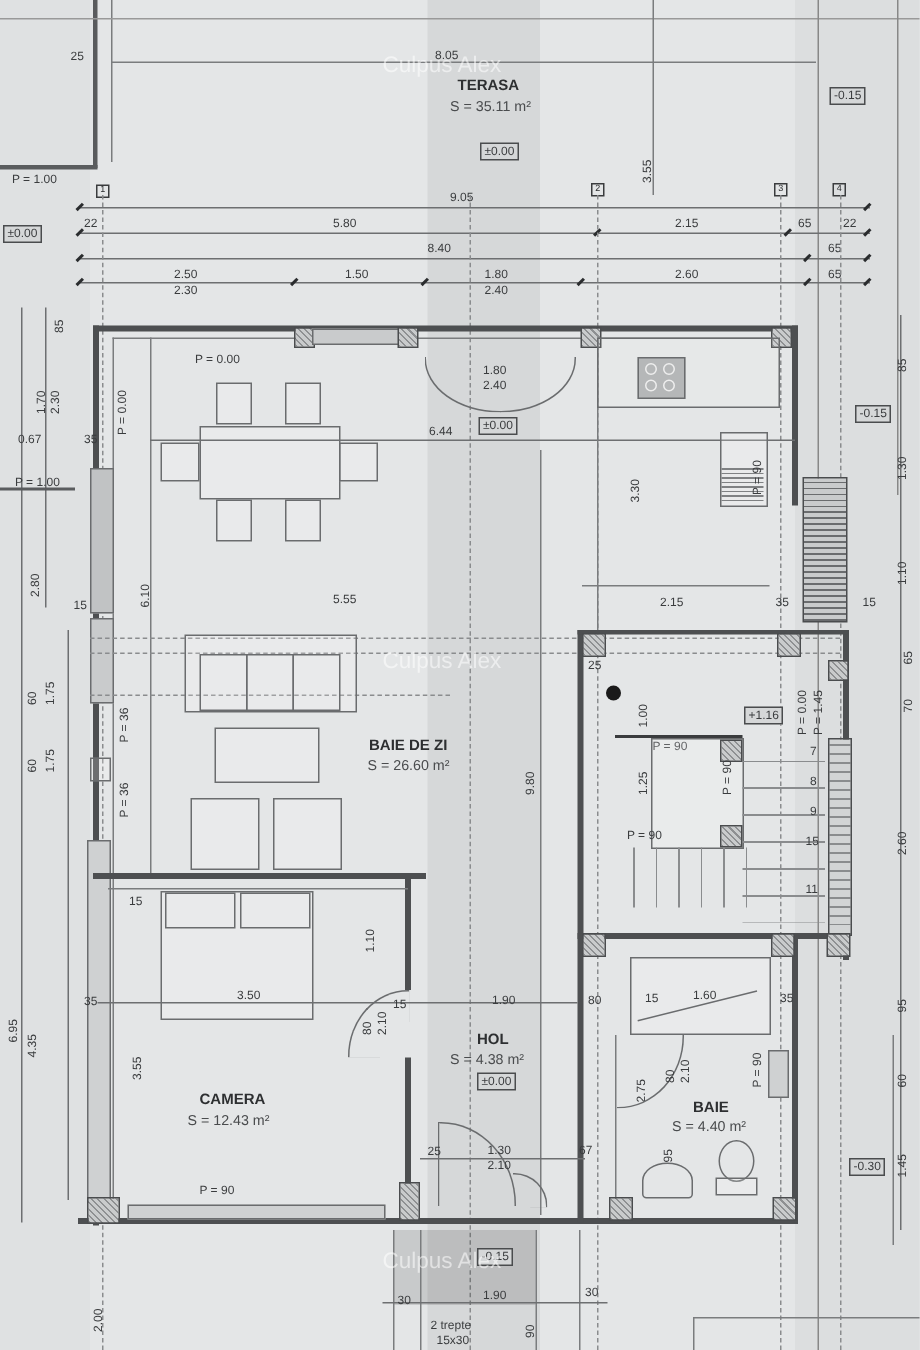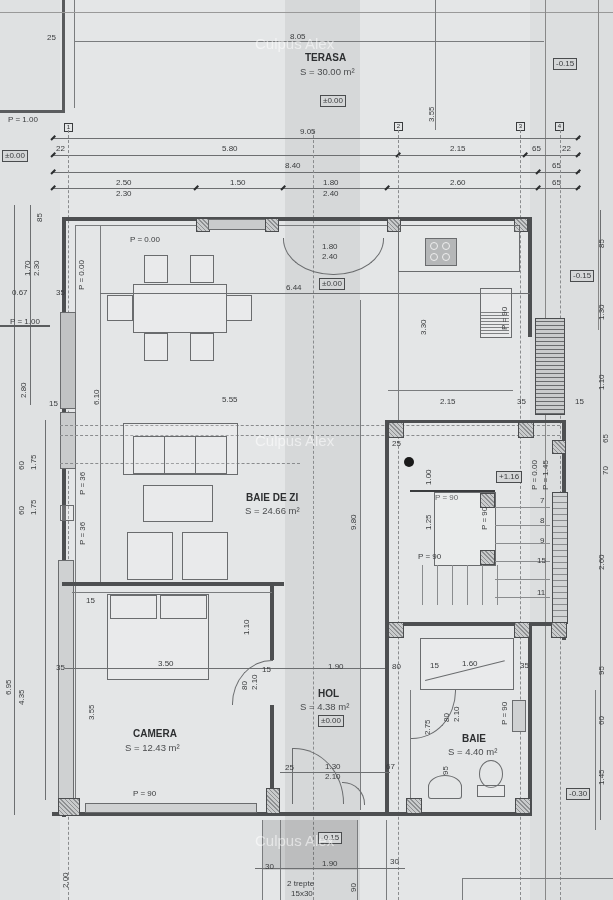--- a/index.html
+++ b/index.html
@@ -35,21 +35,21 @@
 <div class="wall" style="left:0;top:110px;width:65px;height:3px"></div>
 <div class="thin" style="left:74px;top:0;width:1px;height:108px"></div>
 <div class="thin" style="left:74px;top:41px;width:470px;height:1px"></div>
 <div class="thin" style="left:0;top:12px;width:613px;height:1px;background:#999"></div>
 <div class="thin" style="left:545px;top:0;width:1px;height:900px;background:#888"></div>
 <div class="thin" style="left:598px;top:0;width:1px;height:330px;background:#888"></div>
 <div class="thin" style="left:435px;top:0;width:1px;height:130px"></div>
 
 <div class="t" style="left:290px;top:33px">8.05</div>
 <div class="room" style="left:305px;top:52px">TERASA</div>
-<div class="area" style="left:300px;top:66px">S = 30.00 m²</div>
+<div class="area" style="left:300px;top:66px">S = 35.11 m²</div>
 <div class="lvl" style="left:320px;top:95px">±0.00</div>
 <div class="tv" style="left:428px;top:122px">3.55</div>
 <div class="t" style="left:47px;top:34px">25</div>
 <div class="t" style="left:8px;top:116px">P = 1.00</div>
 <div class="lvl" style="left:2px;top:150px">±0.00</div>
 <div class="lvl" style="left:553px;top:58px">-0.15</div>
 
 <div class="axis" style="left:64px;top:123px">1</div>
 <div class="axis" style="left:394px;top:122px">2</div>
 <div class="axis" style="left:516px;top:122px">3</div>
@@ -161,21 +161,21 @@
 <div class="dash" style="left:60px;top:435px;width:500px"></div>
 <div class="dash" style="left:60px;top:463px;width:240px"></div>
 <div class="furn" style="left:123px;top:423px;width:113px;height:50px"></div>
 <div class="abs" style="left:133px;top:436px;width:30px;height:36px;border:1px solid #6a6c6e"></div>
 <div class="abs" style="left:164px;top:436px;width:30px;height:36px;border:1px solid #6a6c6e"></div>
 <div class="abs" style="left:195px;top:436px;width:30px;height:36px;border:1px solid #6a6c6e"></div>
 <div class="furn" style="left:143px;top:485px;width:68px;height:35px"></div>
 <div class="furn" style="left:127px;top:532px;width:44px;height:46px"></div>
 <div class="furn" style="left:182px;top:532px;width:44px;height:46px"></div>
 <div class="room" style="left:246px;top:492px">BAIE DE ZI</div>
-<div class="area" style="left:245px;top:505px">S = 24.66 m²</div>
+<div class="area" style="left:245px;top:505px">S = 26.60 m²</div>
 <div class="tv" style="left:350px;top:530px">9.80</div>
 <div class="tv" style="left:79px;top:495px">P = 36</div>
 <div class="tv" style="left:79px;top:545px">P = 36</div>
 
 <div class="thin" style="left:360px;top:300px;width:1px;height:510px"></div>
 <div class="wallh" style="left:385px;top:420px;width:4px;height:395px"></div>
 
 <div class="wallh" style="left:385px;top:420px;width:180px;height:3px"></div>
 <div class="hatch" style="left:388px;top:422px;width:14px;height:14px"></div>
 <div class="hatch" style="left:518px;top:422px;width:14px;height:14px"></div>
@@ -256,21 +256,21 @@
 <div class="tv" style="left:501px;top:725px">P = 90</div>
 <div class="furn" style="left:512px;top:700px;width:12px;height:30px;background:#cfd1d2"></div>
 <div class="room" style="left:462px;top:733px">BAIE</div>
 <div class="area" style="left:448px;top:746px">S = 4.40 m²</div>
 <div class="abs" style="left:428px;top:775px;width:32px;height:22px;border:1px solid #6a6c6e;border-radius:50% 50% 3px 3px"></div>
 <div class="tv" style="left:442px;top:775px">95</div>
 <div class="abs" style="left:479px;top:760px;width:22px;height:26px;border:1px solid #6a6c6e;border-radius:50%"></div>
 <div class="furn" style="left:477px;top:785px;width:26px;height:10px"></div>
 <div class="hatch" style="left:406px;top:798px;width:14px;height:14px"></div>
 <div class="hatch" style="left:515px;top:798px;width:14px;height:14px"></div>
-<div class="lvl" style="left:566px;top:788px">-0.30</div>
+<div class="lvl" style="left:566px;top:772px">-0.30</div>
 
 <div class="abs" style="left:262px;top:820px;width:95px;height:50px;background:rgba(0,0,0,0.12)"></div>
 <div class="thin" style="left:262px;top:820px;width:1px;height:80px"></div>
 <div class="thin" style="left:357px;top:820px;width:1px;height:80px"></div>
 <div class="thin" style="left:280px;top:820px;width:1px;height:80px"></div>
 <div class="thin" style="left:386px;top:820px;width:1px;height:80px"></div>
 <div class="lvl" style="left:318px;top:832px">-0.15</div>
 <div class="dim" style="left:255px;top:868px;width:150px"></div>
 <div class="t" style="left:322px;top:860px">1.90</div>
 <div class="t" style="left:265px;top:863px">30</div>

